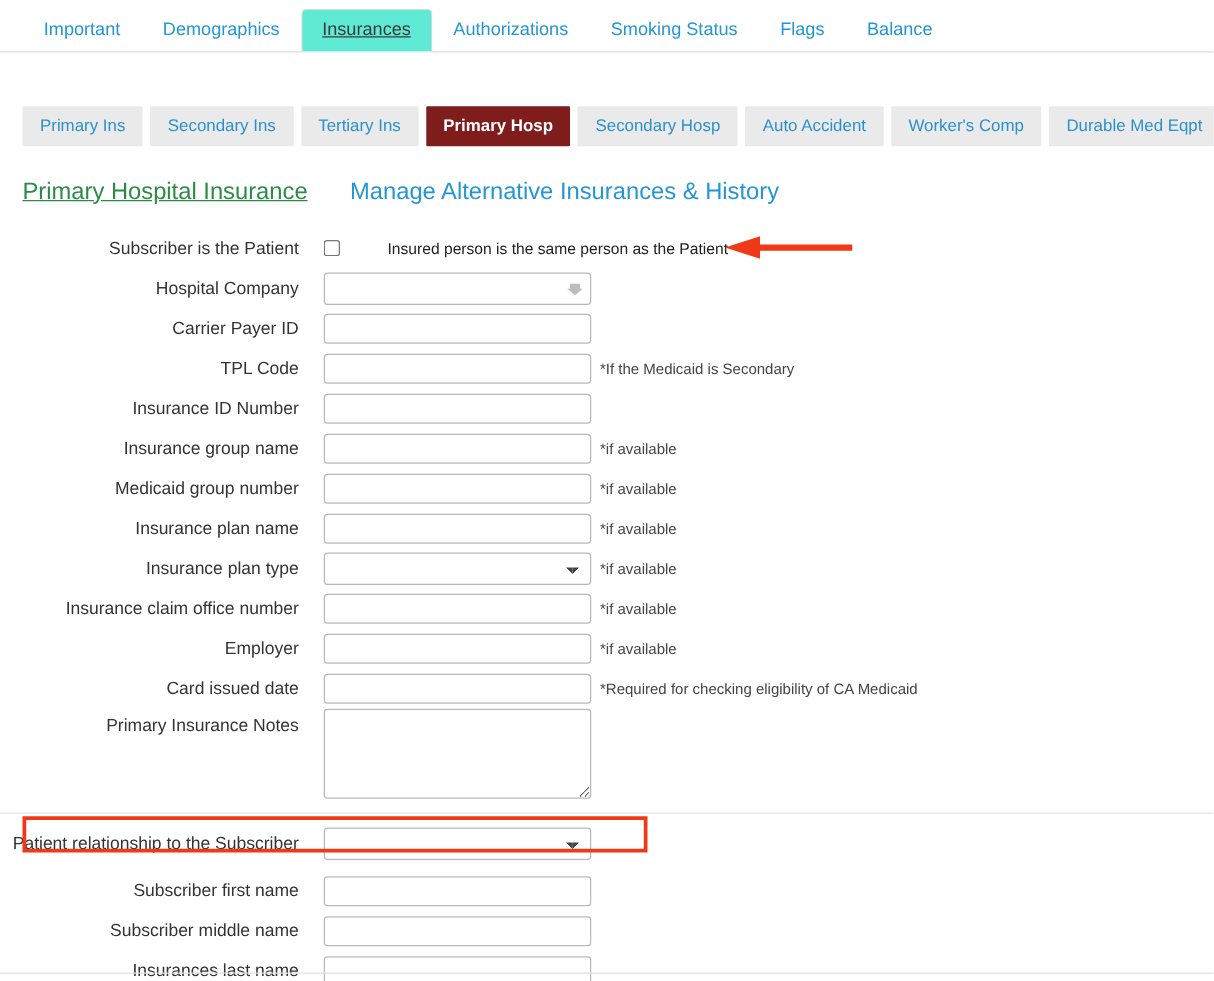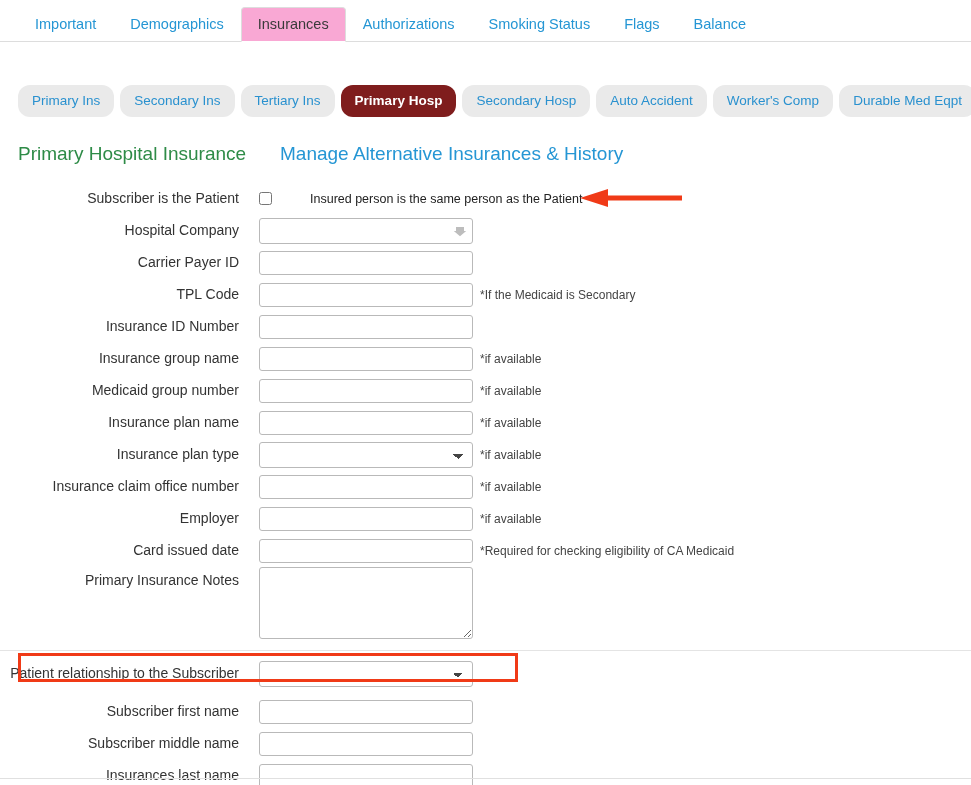--- a/index.html
+++ b/index.html
@@ -34,60 +34,62 @@
     line-height: 1;
     border: 1px solid transparent;
     border-radius: 4px 4px 0 0;
     cursor: pointer;
     white-space: nowrap;
     background: transparent;
     margin-bottom: 0;
   }
   .tab.active {
     color: #3a3a3a;
-    background: #f9a8d4;
+    background: #5eead4;
     border-color: #ddd;
     border-bottom-color: #ffffff;
+    text-decoration: underline;
   }
 
   
   .subtabwrap {
     position: relative;
     margin-top: 43px;
     padding-left: 18px;
     display: flex;
     gap: 6px;
   }
   .subtab {
     padding: 9px 14px;
     font-size: 13.5px;
     line-height: 1;
     color: #2a91cf;
     background: #eaeaea;
-    border-radius: 12px;
+    border-radius: 1px;
     cursor: pointer;
     white-space: nowrap;
   }
   .subtab.active {
     background: #7f1d1d;
     color: #ffffff;
     font-weight: bold;
   }
 
   
   .headings {
     margin-top: 26px;
     padding-left: 18px;
     display: flex;
     align-items: baseline;
   }
   .h-green {
     font-size: 19px;
     color: #2e8b47;
     width: 262px;
+    text-decoration: underline;
   }
   .h-blue {
     font-size: 19px;
     color: #2596d4;
     cursor: pointer;
   }
 
   
   .form { margin-top: 18px; }
   .row {

